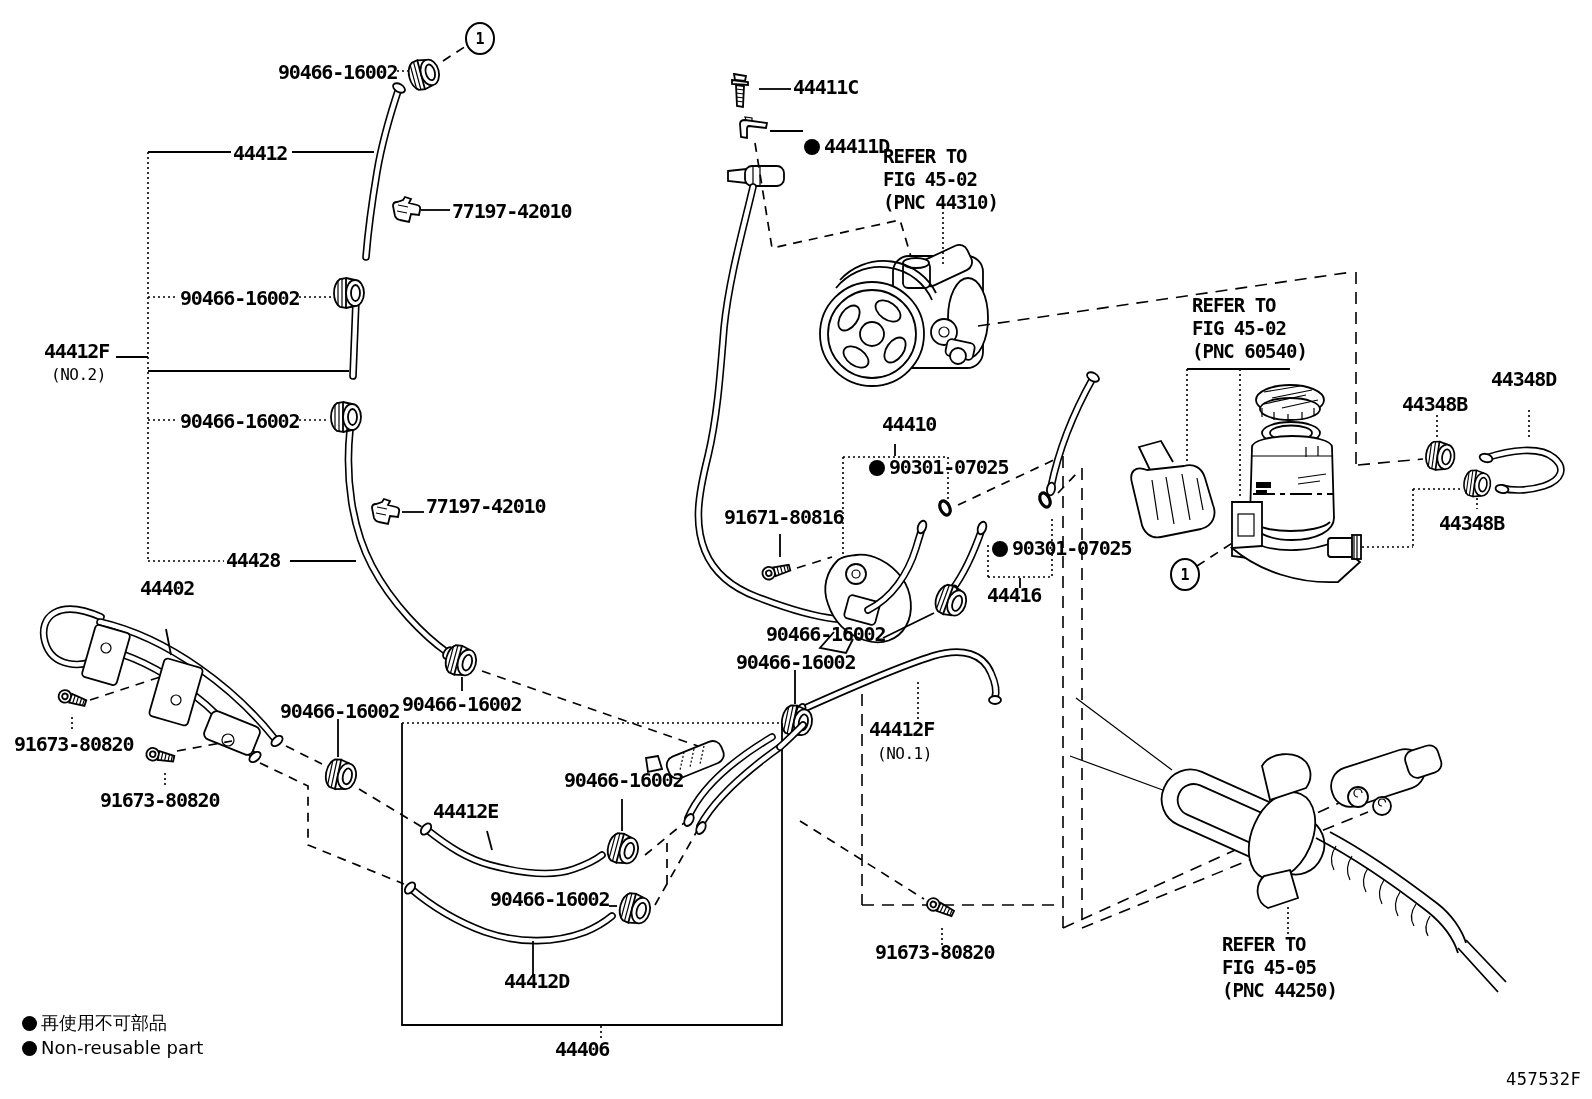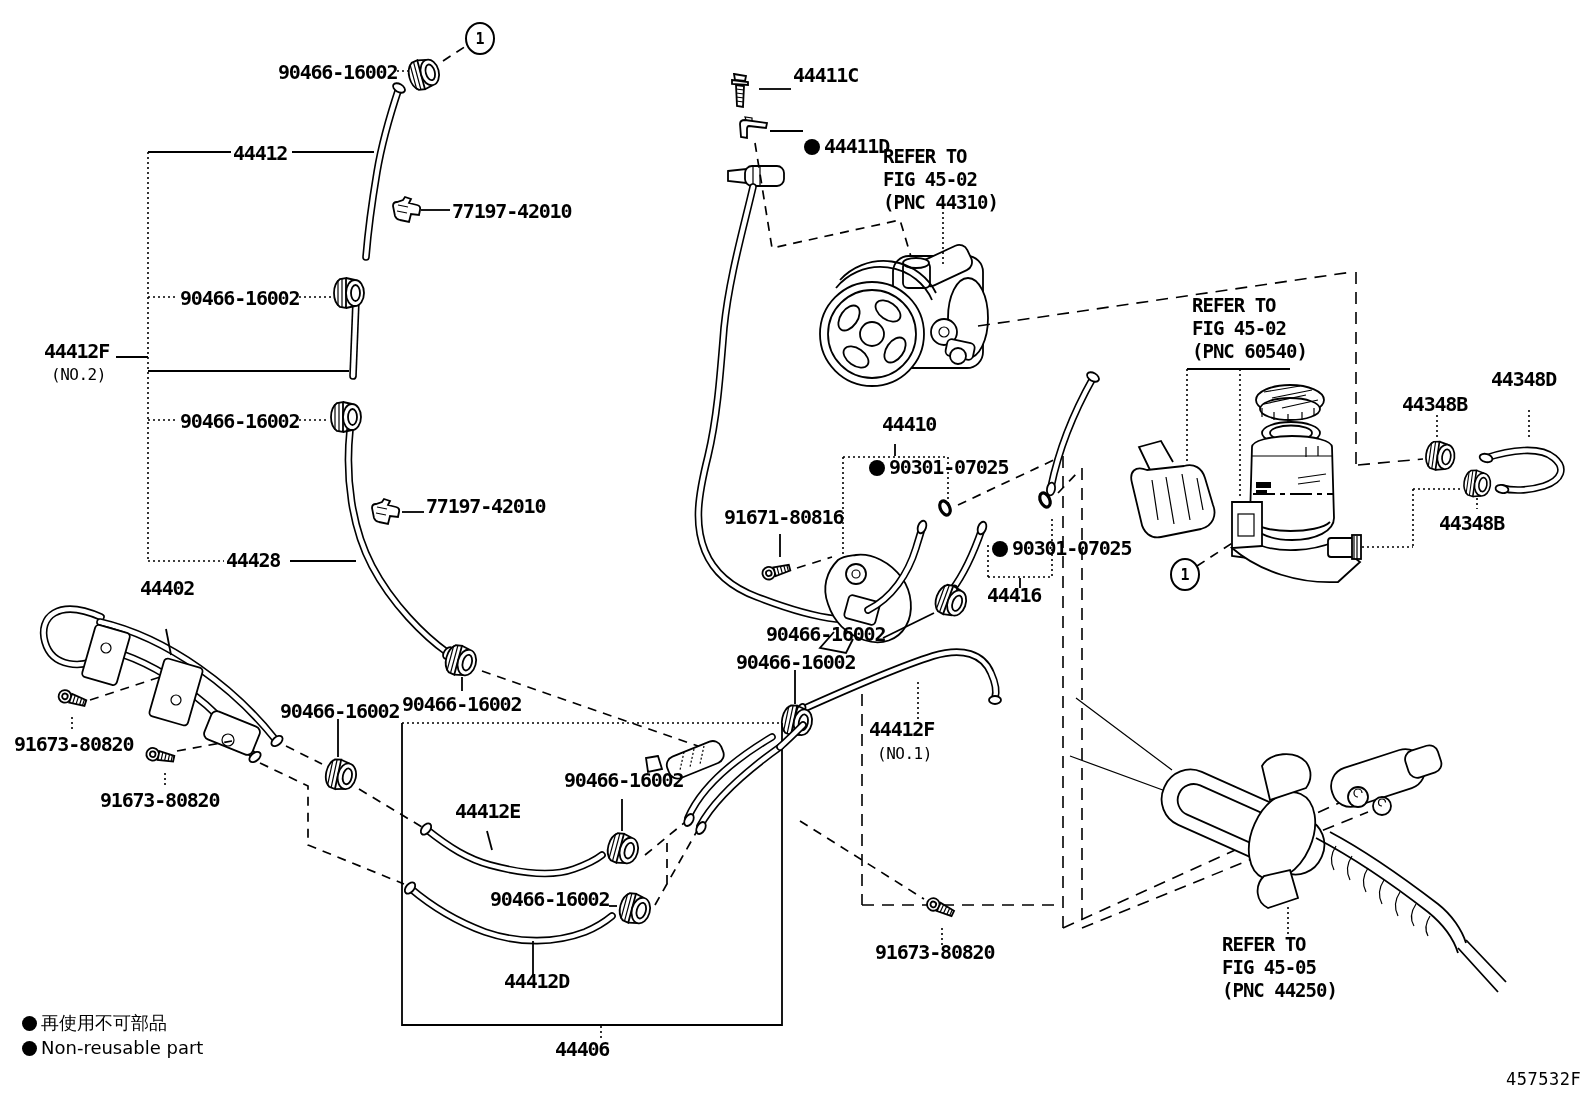--- a/index.html
+++ b/index.html
@@ -330,21 +330,21 @@
   <div class="lbl" style="left:44px;top:339px">44412F</div>
   <div class="sub" style="left:51px;top:365px">(NO.2)</div>
   <div class="lbl" style="left:180px;top:409px">90466-16002</div>
   <div class="lbl" style="left:426px;top:494px">77197-42010</div>
   <div class="lbl" style="left:226px;top:548px">44428</div>
   <div class="lbl" style="left:140px;top:576px">44402</div>
   <div class="lbl" style="left:14px;top:732px">91673-80820</div>
   <div class="lbl" style="left:100px;top:788px">91673-80820</div>
   <div class="lbl" style="left:280px;top:699px">90466-16002</div>
   <div class="lbl" style="left:402px;top:692px">90466-16002</div>
-  <div class="lbl" style="left:793px;top:63px">44411C</div>
+  <div class="lbl" style="left:793px;top:75px">44411C</div>
   <div class="lbl" style="left:804px;top:134px"><span class="dot"></span><span>44411D</span></div>
   <div class="note" style="left:883px;top:145px">
     <div>REFER TO</div>
     <div>FIG 45-02</div>
     <div>(PNC 44310)</div>
   </div>
   <div class="lbl" style="left:882px;top:412px">44410</div>
   <div class="lbl" style="left:869px;top:455px"><span class="dot"></span><span>90301-07025</span></div>
   <div class="lbl" style="left:724px;top:505px">91671-80816</div>
   <div class="lbl" style="left:992px;top:536px"><span class="dot"></span><span>90301-07025</span></div>
@@ -354,21 +354,21 @@
   <div class="lbl" style="left:869px;top:717px">44412F</div>
   <div class="sub" style="left:877px;top:744px">(NO.1)</div>
   <div class="note" style="left:1192px;top:294px">
     <div>REFER TO</div>
     <div>FIG 45-02</div>
     <div>(PNC 60540)</div>
   </div>
   <div class="lbl" style="left:1402px;top:392px">44348B</div>
   <div class="lbl" style="left:1491px;top:367px">44348D</div>
   <div class="lbl" style="left:1439px;top:511px">44348B</div>
-  <div class="lbl" style="left:455px;top:799px">44412E</div>
+  <div class="lbl" style="left:433px;top:799px">44412E</div>
   <div class="lbl" style="left:564px;top:768px">90466-16002</div>
   <div class="lbl" style="left:490px;top:887px">90466-16002</div>
   <div class="lbl" style="left:504px;top:969px">44412D</div>
   <div class="lbl" style="left:555px;top:1037px">44406</div>
   <div class="lbl" style="left:875px;top:940px">91673-80820</div>
   <div class="note" style="left:1222px;top:933px">
     <div>REFER TO</div>
     <div>FIG 45-05</div>
     <div>(PNC 44250)</div>
   </div>

